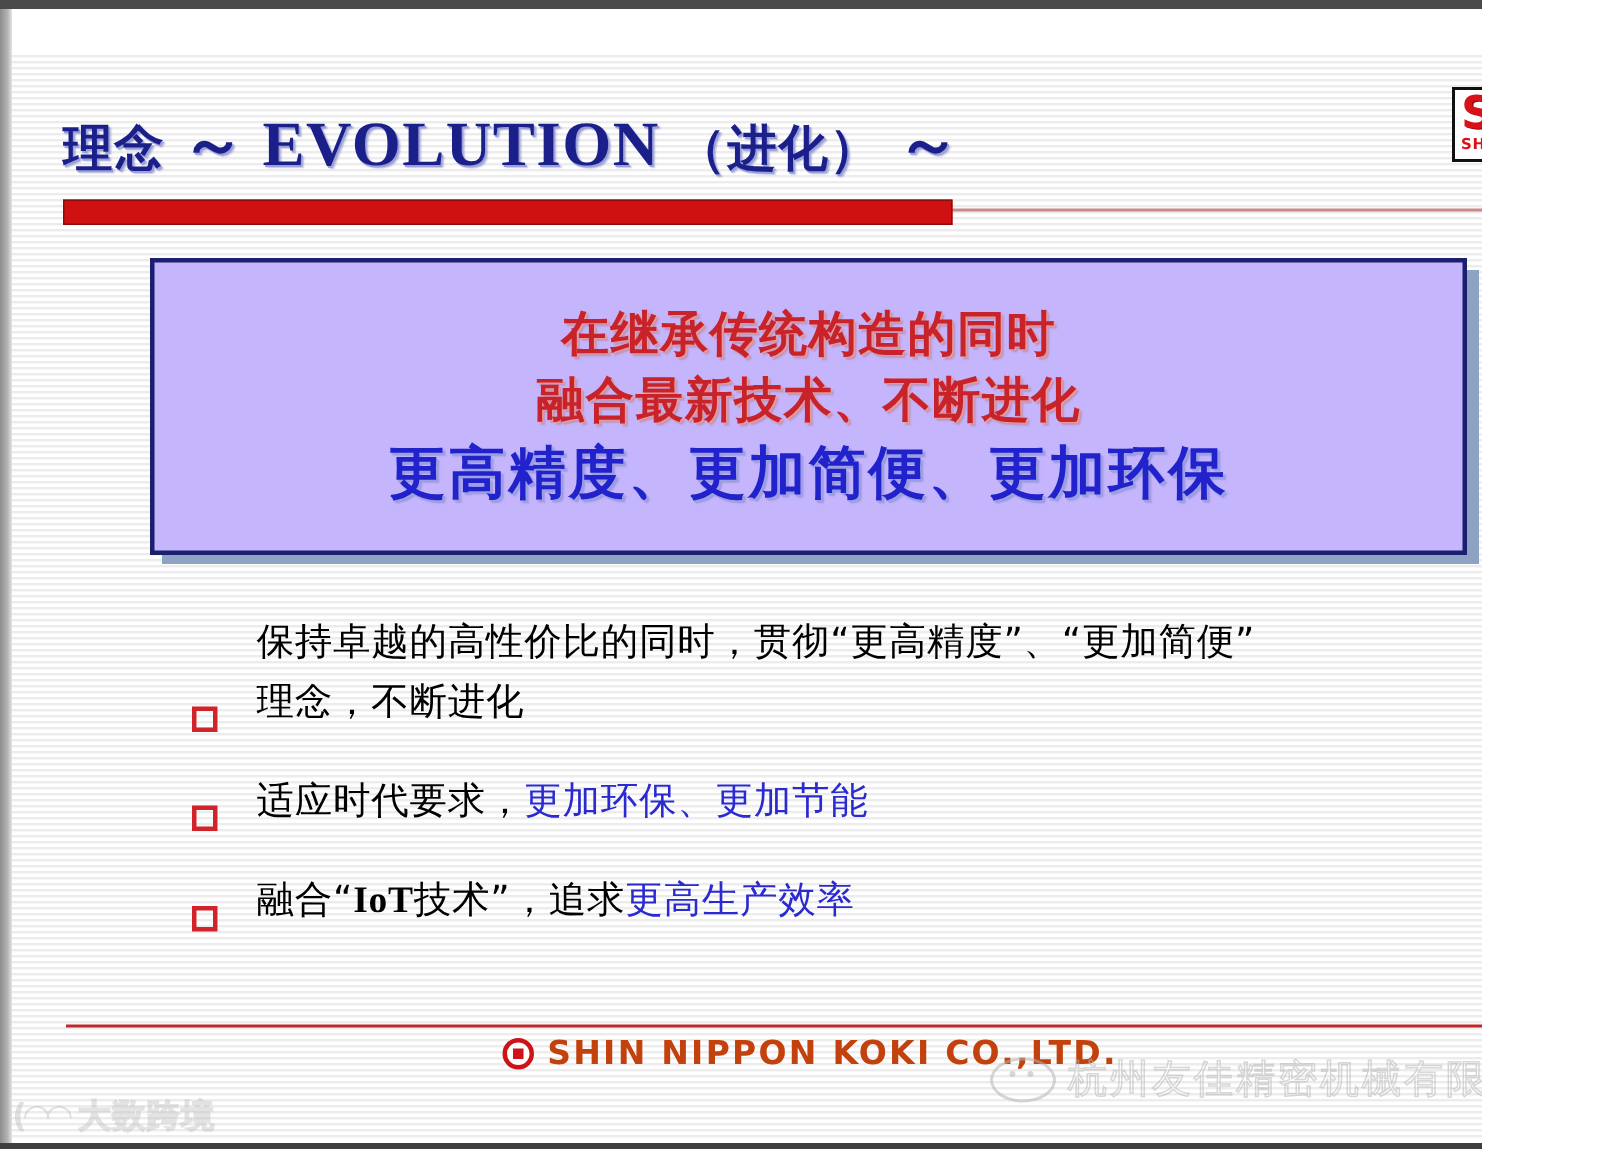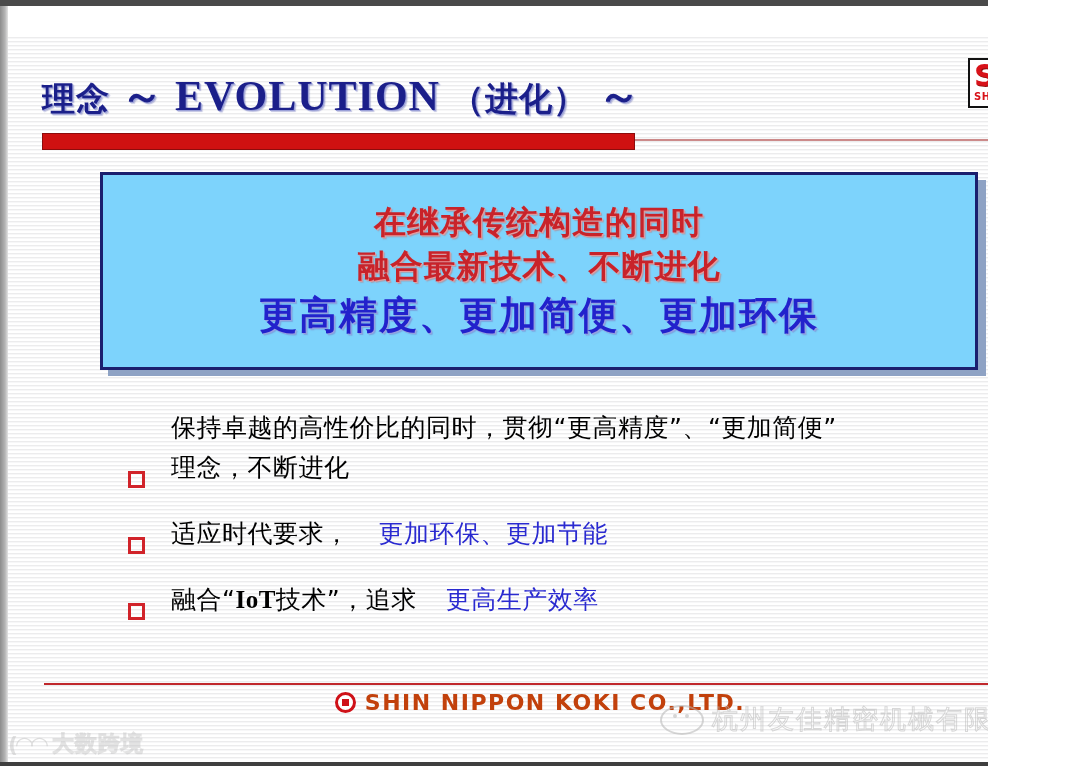--- a/index.html
+++ b/index.html
@@ -63,21 +63,21 @@
     letter-spacing:0.5px;line-height:12px;padding-left:4px;
   }
 
   
   .boxshadow{
     position:absolute;left:108px;top:180px;width:878px;height:196px;
     background:#8ea2c4;
   }
   .box{
     position:absolute;left:100px;top:172px;width:872px;height:192px;
-    background:#7dd3fc;border:3px solid #1b1f6e;
+    background:#c4b5fd;border:3px solid #1b1f6e;
     display:flex;flex-direction:column;align-items:center;justify-content:center;
   }
   .box .ln{
     font-family:"DejaVu Sans","Liberation Sans",sans-serif;
     font-weight:bold;white-space:nowrap;
   }
   .box .red{
     color:#c8232a;font-size:32px;line-height:44px;letter-spacing:1px;
     text-shadow:1px 1px 0 #e89a9c,2px 2px 1px rgba(190,120,120,.5);
   }
@@ -92,21 +92,21 @@
   .bullet .mark{
     width:17px;height:17px;box-sizing:border-box;
     border:3px solid #d1232a;margin-top:9px;flex:0 0 auto;
   }
   .bullet .txt{
     margin-left:26px;
     font-family:"DejaVu Sans","Liberation Sans",sans-serif;
     font-size:25px;line-height:40px;color:#000000;
     letter-spacing:0.5px;
   }
-  .bullet .txt .bl{color:#2a2ad0;margin-left:29px;}
+  .bullet .txt .bl{color:#2a2ad0;}
   .bullet .txt .sf{font-family:"Liberation Serif","DejaVu Serif",serif;font-weight:bold;}
 
   
   .footline{position:absolute;left:44px;top:683px;width:1028px;height:2px;background:#c0282c;}
   .footer{
     position:absolute;left:0;top:690px;width:1080px;
     display:flex;align-items:center;justify-content:center;
   }
   .footer .mark{
     width:21px;height:21px;border-radius:50%;background:#ffffff;

